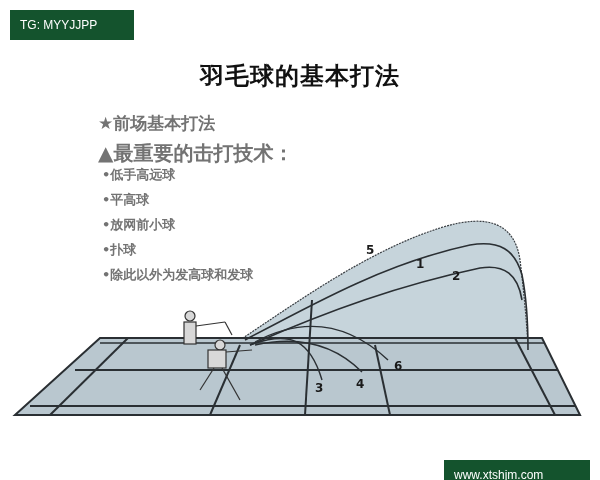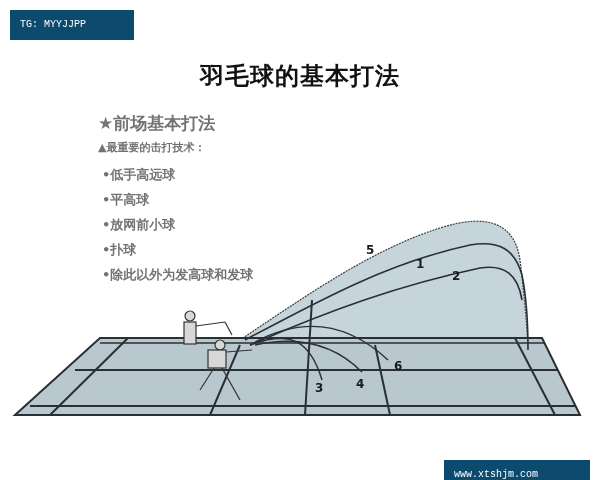--- a/index.html
+++ b/index.html
@@ -2,33 +2,33 @@
 <html><head>
 <meta charset="utf-8">
 <style>
   html, body { margin: 0; padding: 0; }
   body {
     width: 600px; height: 480px; position: relative; overflow: hidden;
     background: #ffffff;
     font-family: "DejaVu Sans", sans-serif;
   }
   .wm {
-    position: absolute; background: #0c4a6e; color: #ffffff;
-    font-family: Liberation Mono, monospace; font-size: 10px;
+    position: absolute; background: #14532d; color: #ffffff;
+    font-family: Liberation Sans, sans-serif; font-size: 12px;
     padding: 0 10px; line-height: 30px; height: 30px;
   }
   #wm-top { left: 10px; top: 10px; width: 104px; }
   #wm-bottom { left: 444px; top: 460px; width: 126px; }
   #title {
     position: absolute; left: 0; width: 600px; top: 60px; text-align: center;
     font-size: 24px; font-weight: bold; color: #111; letter-spacing: 1px;
   }
   .txt { position: absolute; color: #737373; white-space: nowrap; }
   #h1 { left: 98px; top: 112px; font-size: 17px; font-weight: bold; }
-  #h2 { left: 98px; top: 140px; font-size: 11px; font-weight: bold; }
+  #h2 { left: 98px; top: 140px; font-size: 20px; font-weight: bold; }
   .item { font-size: 13px; font-weight: bold; left: 89px; margin-left: 13px; }
   #diagram { position: absolute; left: 0; top: 0; }
   .lbl { font-family: "DejaVu Sans", sans-serif; font-weight: bold; font-size: 12px; fill: #1a1a1a; }
 </style>
 </head>
 <body>
 
 <div class="wm" id="wm-top">TG: MYYJJPP</div>
 
 <div id="title">羽毛球的基本打法</div>

